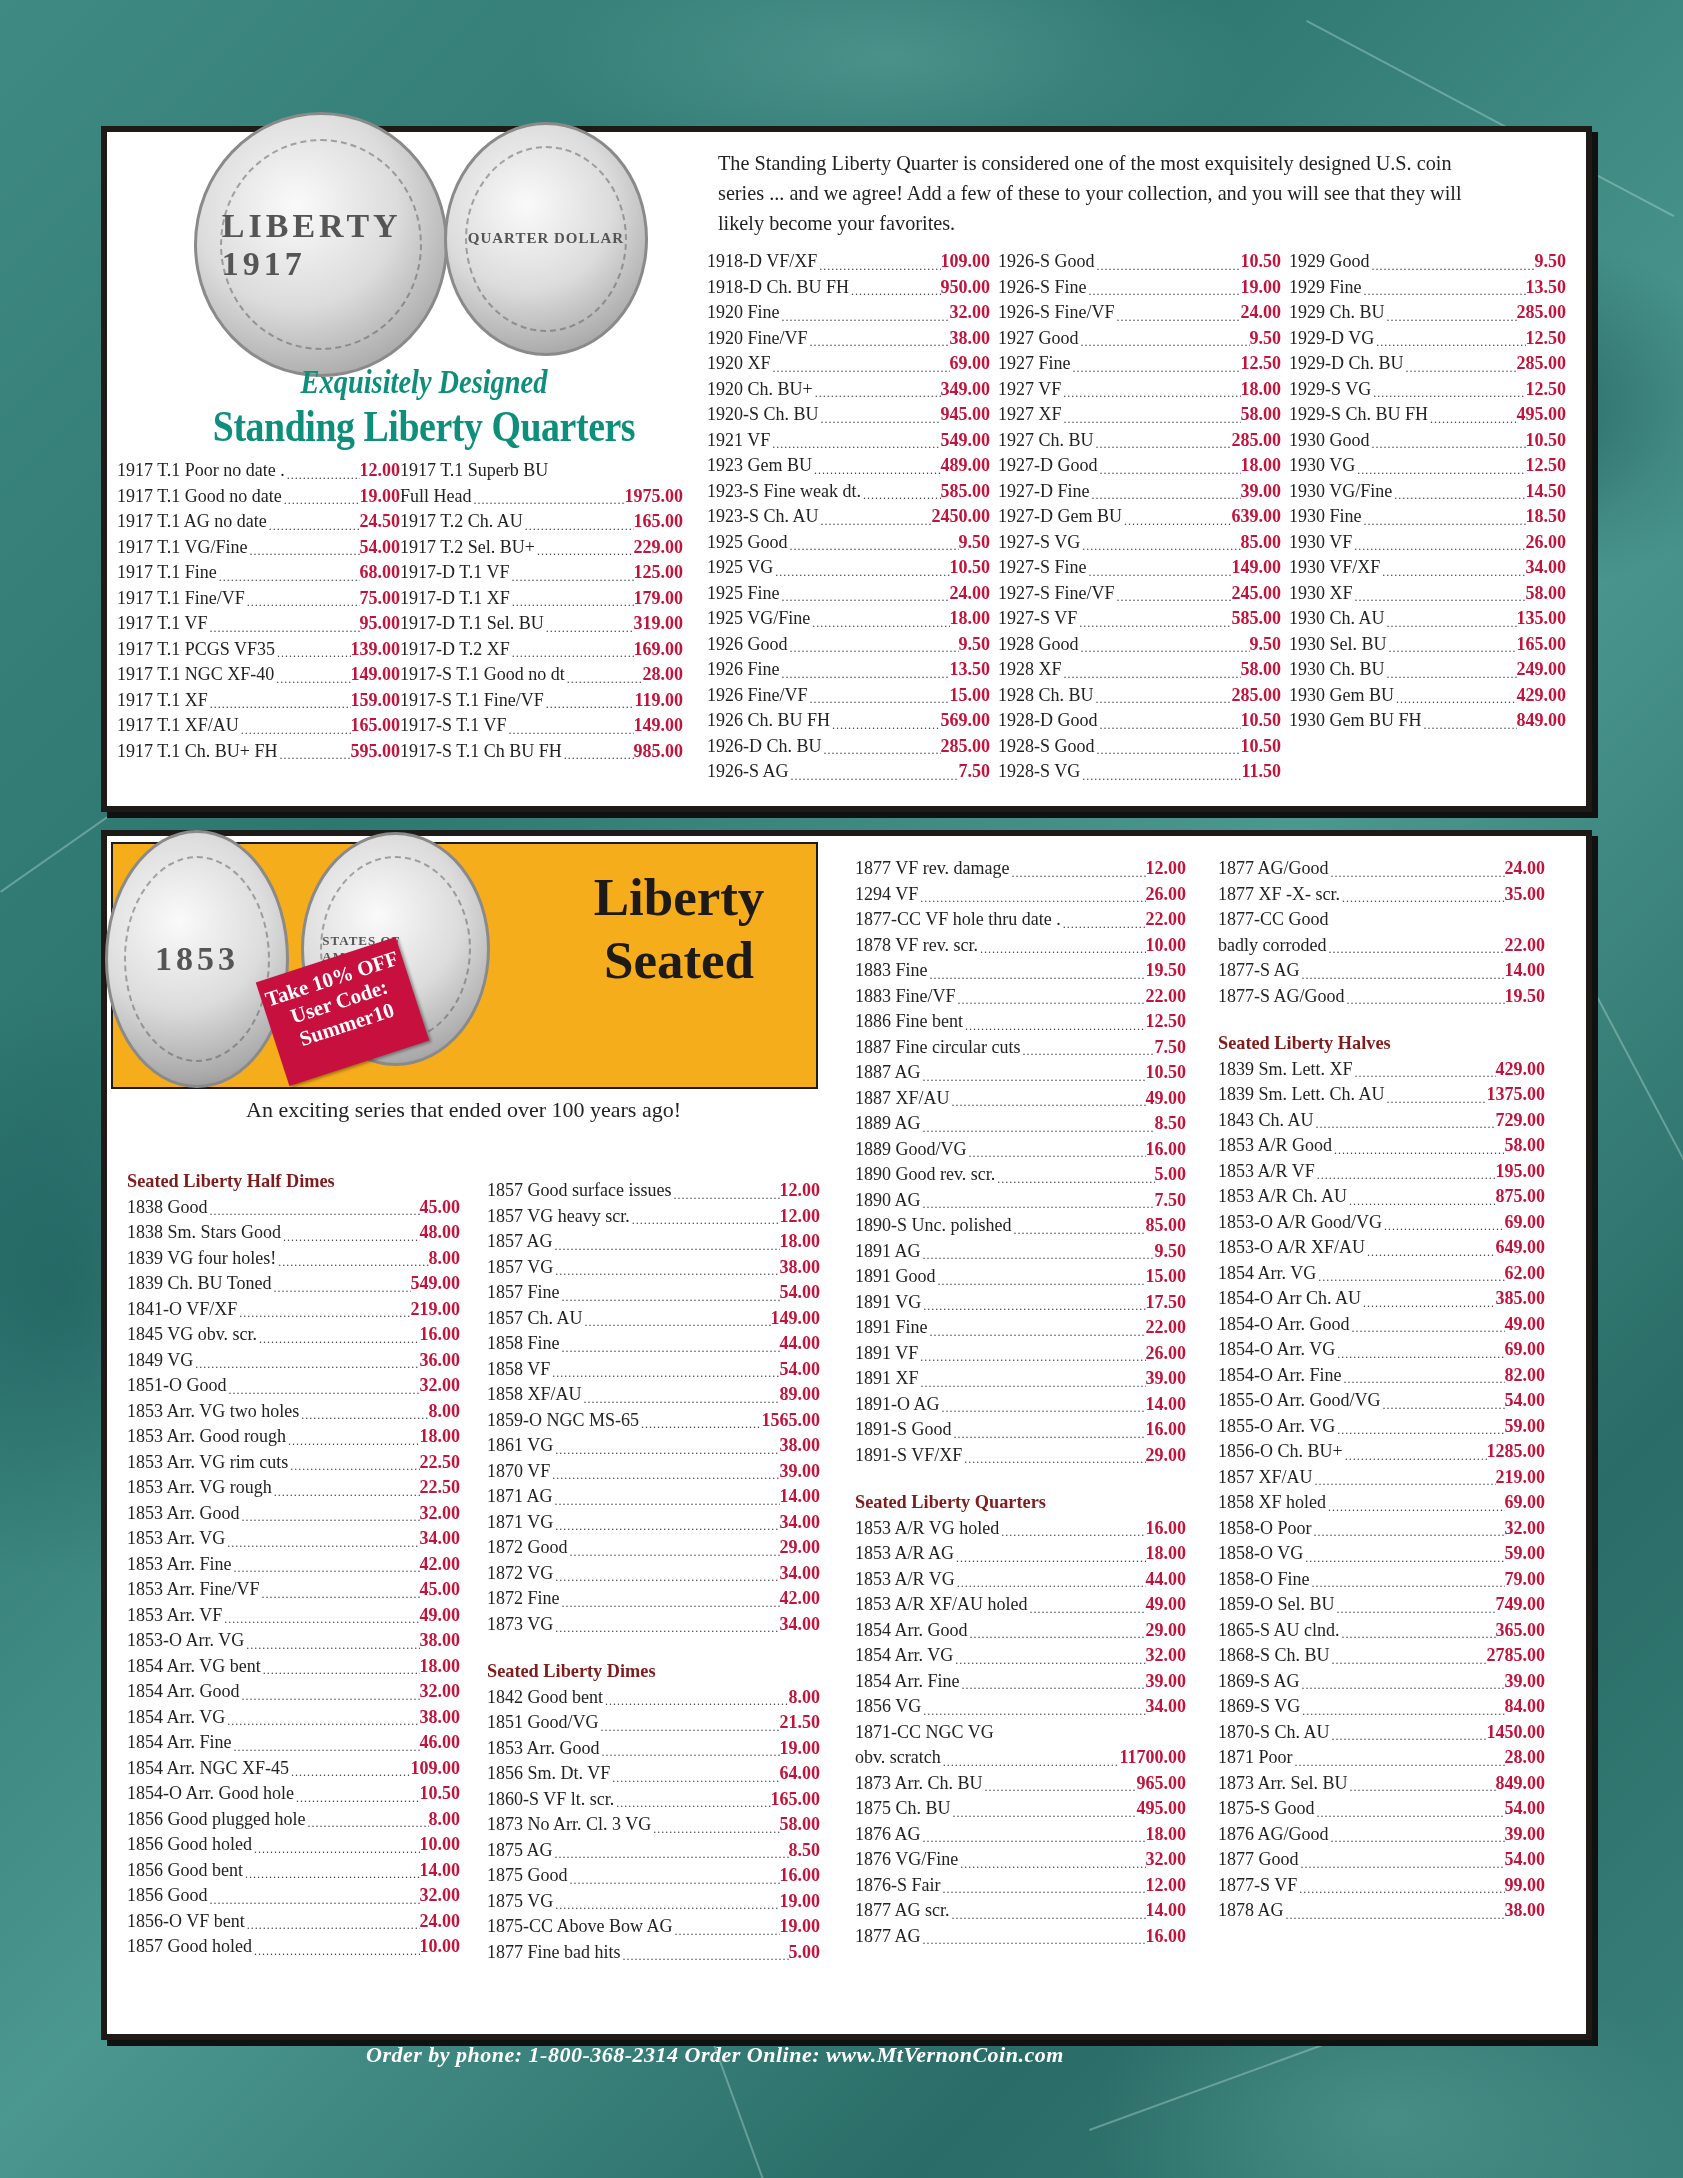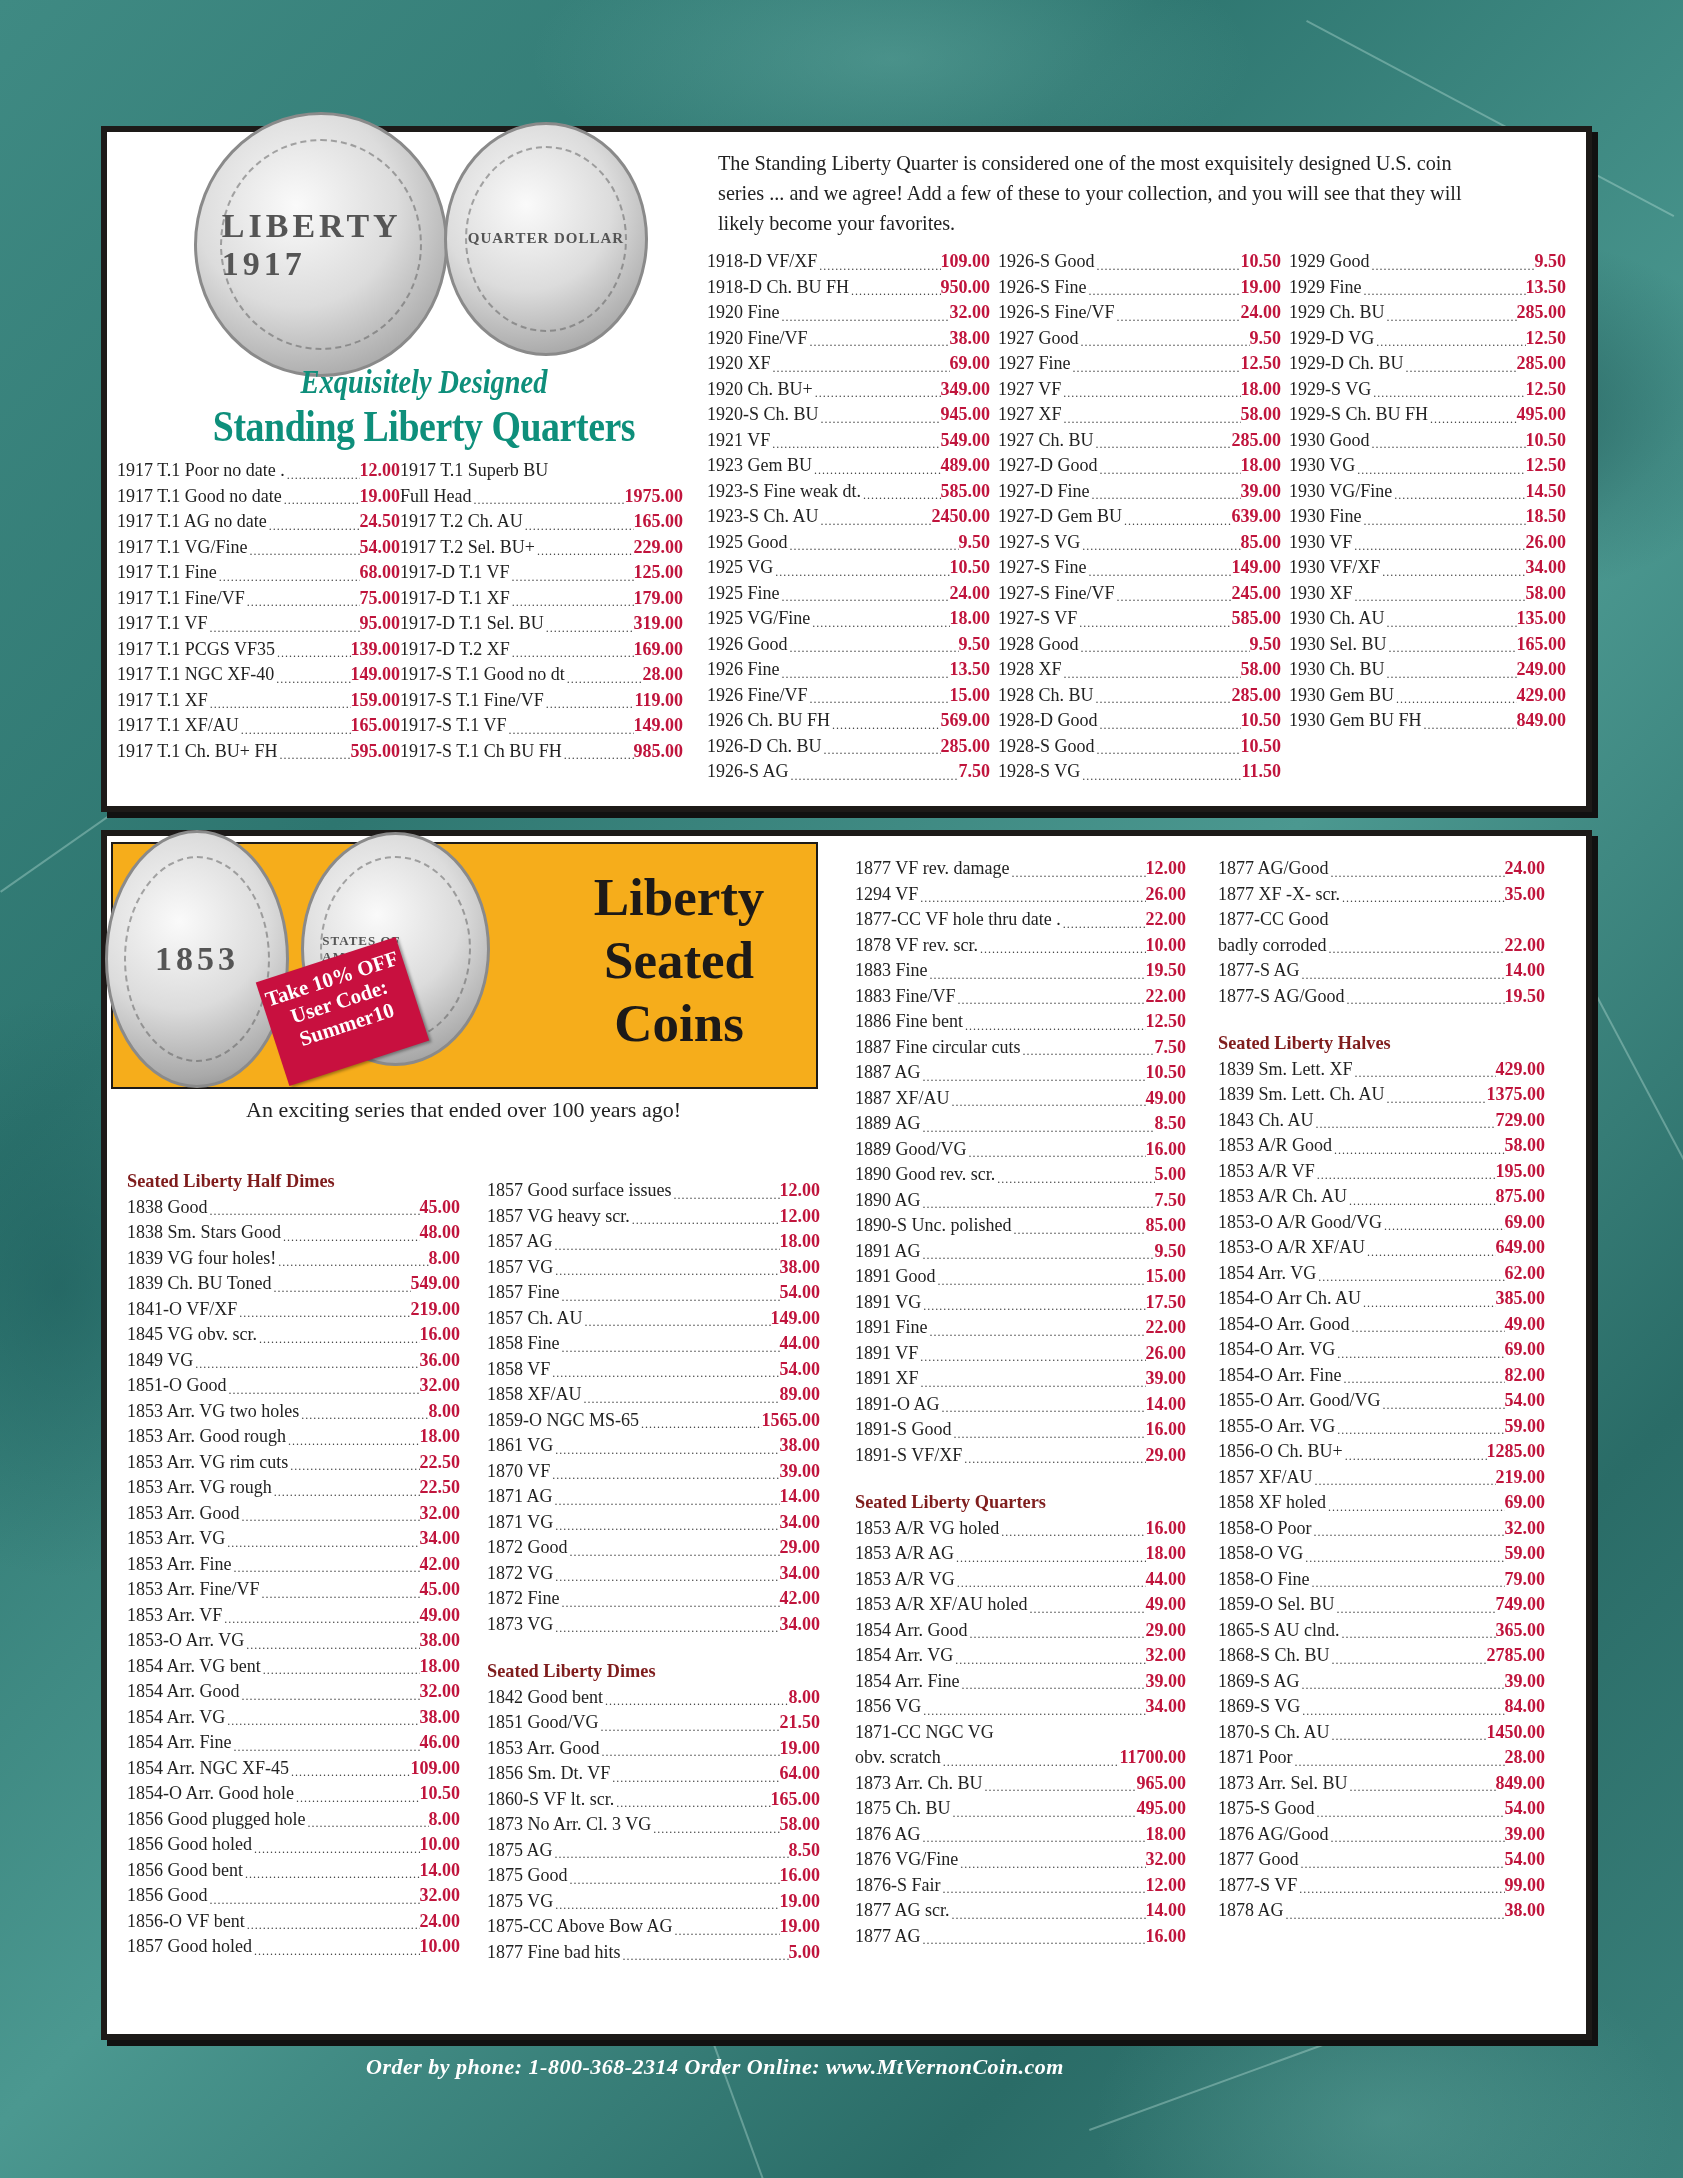--- a/index.html
+++ b/index.html
@@ -80,21 +80,21 @@
     line-height: 24px; text-align: center; padding-top: 8px; box-sizing: border-box;
     box-shadow: 2px 2px 3px rgba(0,0,0,0.35);
   }
   .seated-intro {
     position: absolute; left: 0; width: 713px; top: 260px; text-align: center;
     font-size: 22px; line-height: 28px; color: #222;
   }
   .footer {
     position: absolute; left: 366px; top: 2042px; width: 990px;
     font-family: "Liberation Serif", serif; font-style: italic; font-weight: bold;
-    color: #fff; font-size: 22px; letter-spacing: 0.5px; margin-top: 12px;
+    color: #fff; font-size: 22px; letter-spacing: 0.5px;
   }
   .page-num {
     position: absolute; left: 1537px; top: 1996px; color: #fff; font-weight: bold; font-size: 19px;
   }
 </style>
 </head>
 <body>
 
 <div class="vein" style="left:1307px;top:20px;width:416px;transform:rotate(28deg);"></div>
 <div class="vein" style="left:0;top:891px;width:297px;transform:rotate(-35deg);"></div>
@@ -560,21 +560,20 @@
       <div class="inner">1853</div>
     </div>
     <div class="promo">
       <div>Take 10% OFF</div>
       <div>User Code:</div>
       <div>Summer10</div>
     </div>
     <div class="seated-title">
       <div>Liberty</div>
       <div>Seated</div>
-      <div>Coins</div>
     </div>
   </div>
 
   <div class="seated-intro">
     <div>An exciting series that ended over 100 years ago!</div>
   </div>
 
   <div class="col" style="left:20px;top:333px;width:333px;">
     <div class="sec-head">Seated Liberty Half Dimes</div>
     <div>

